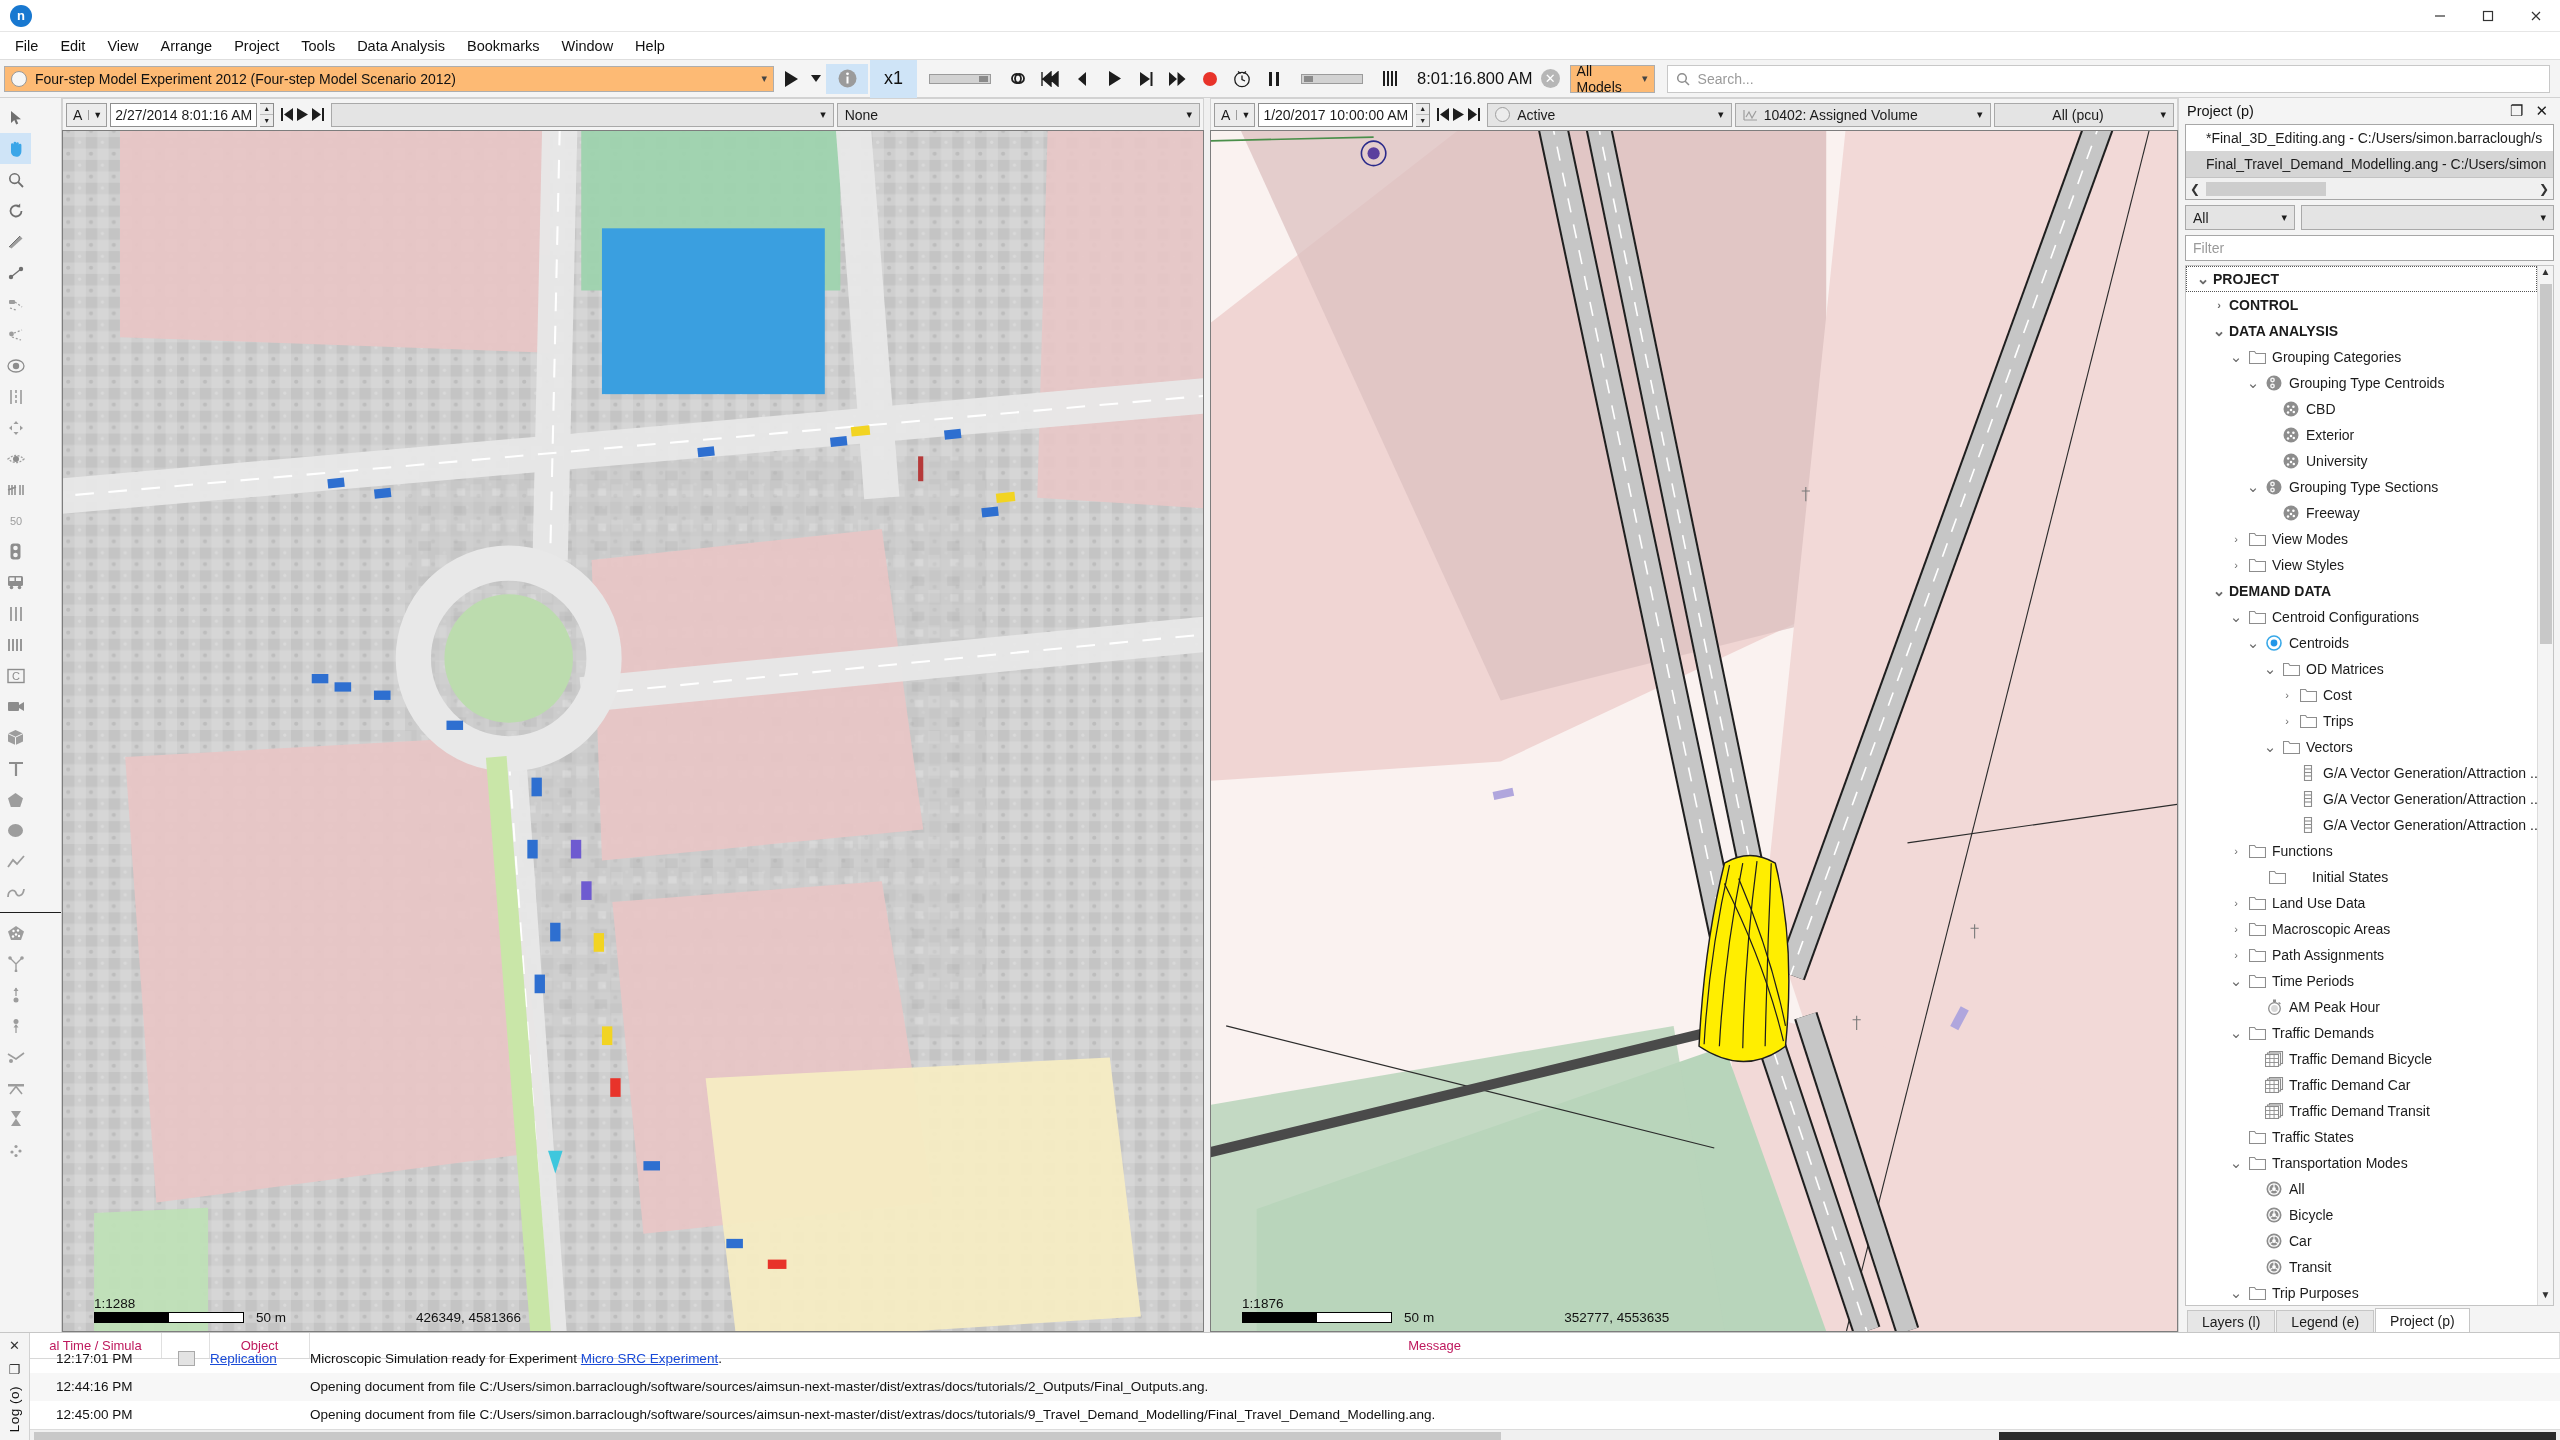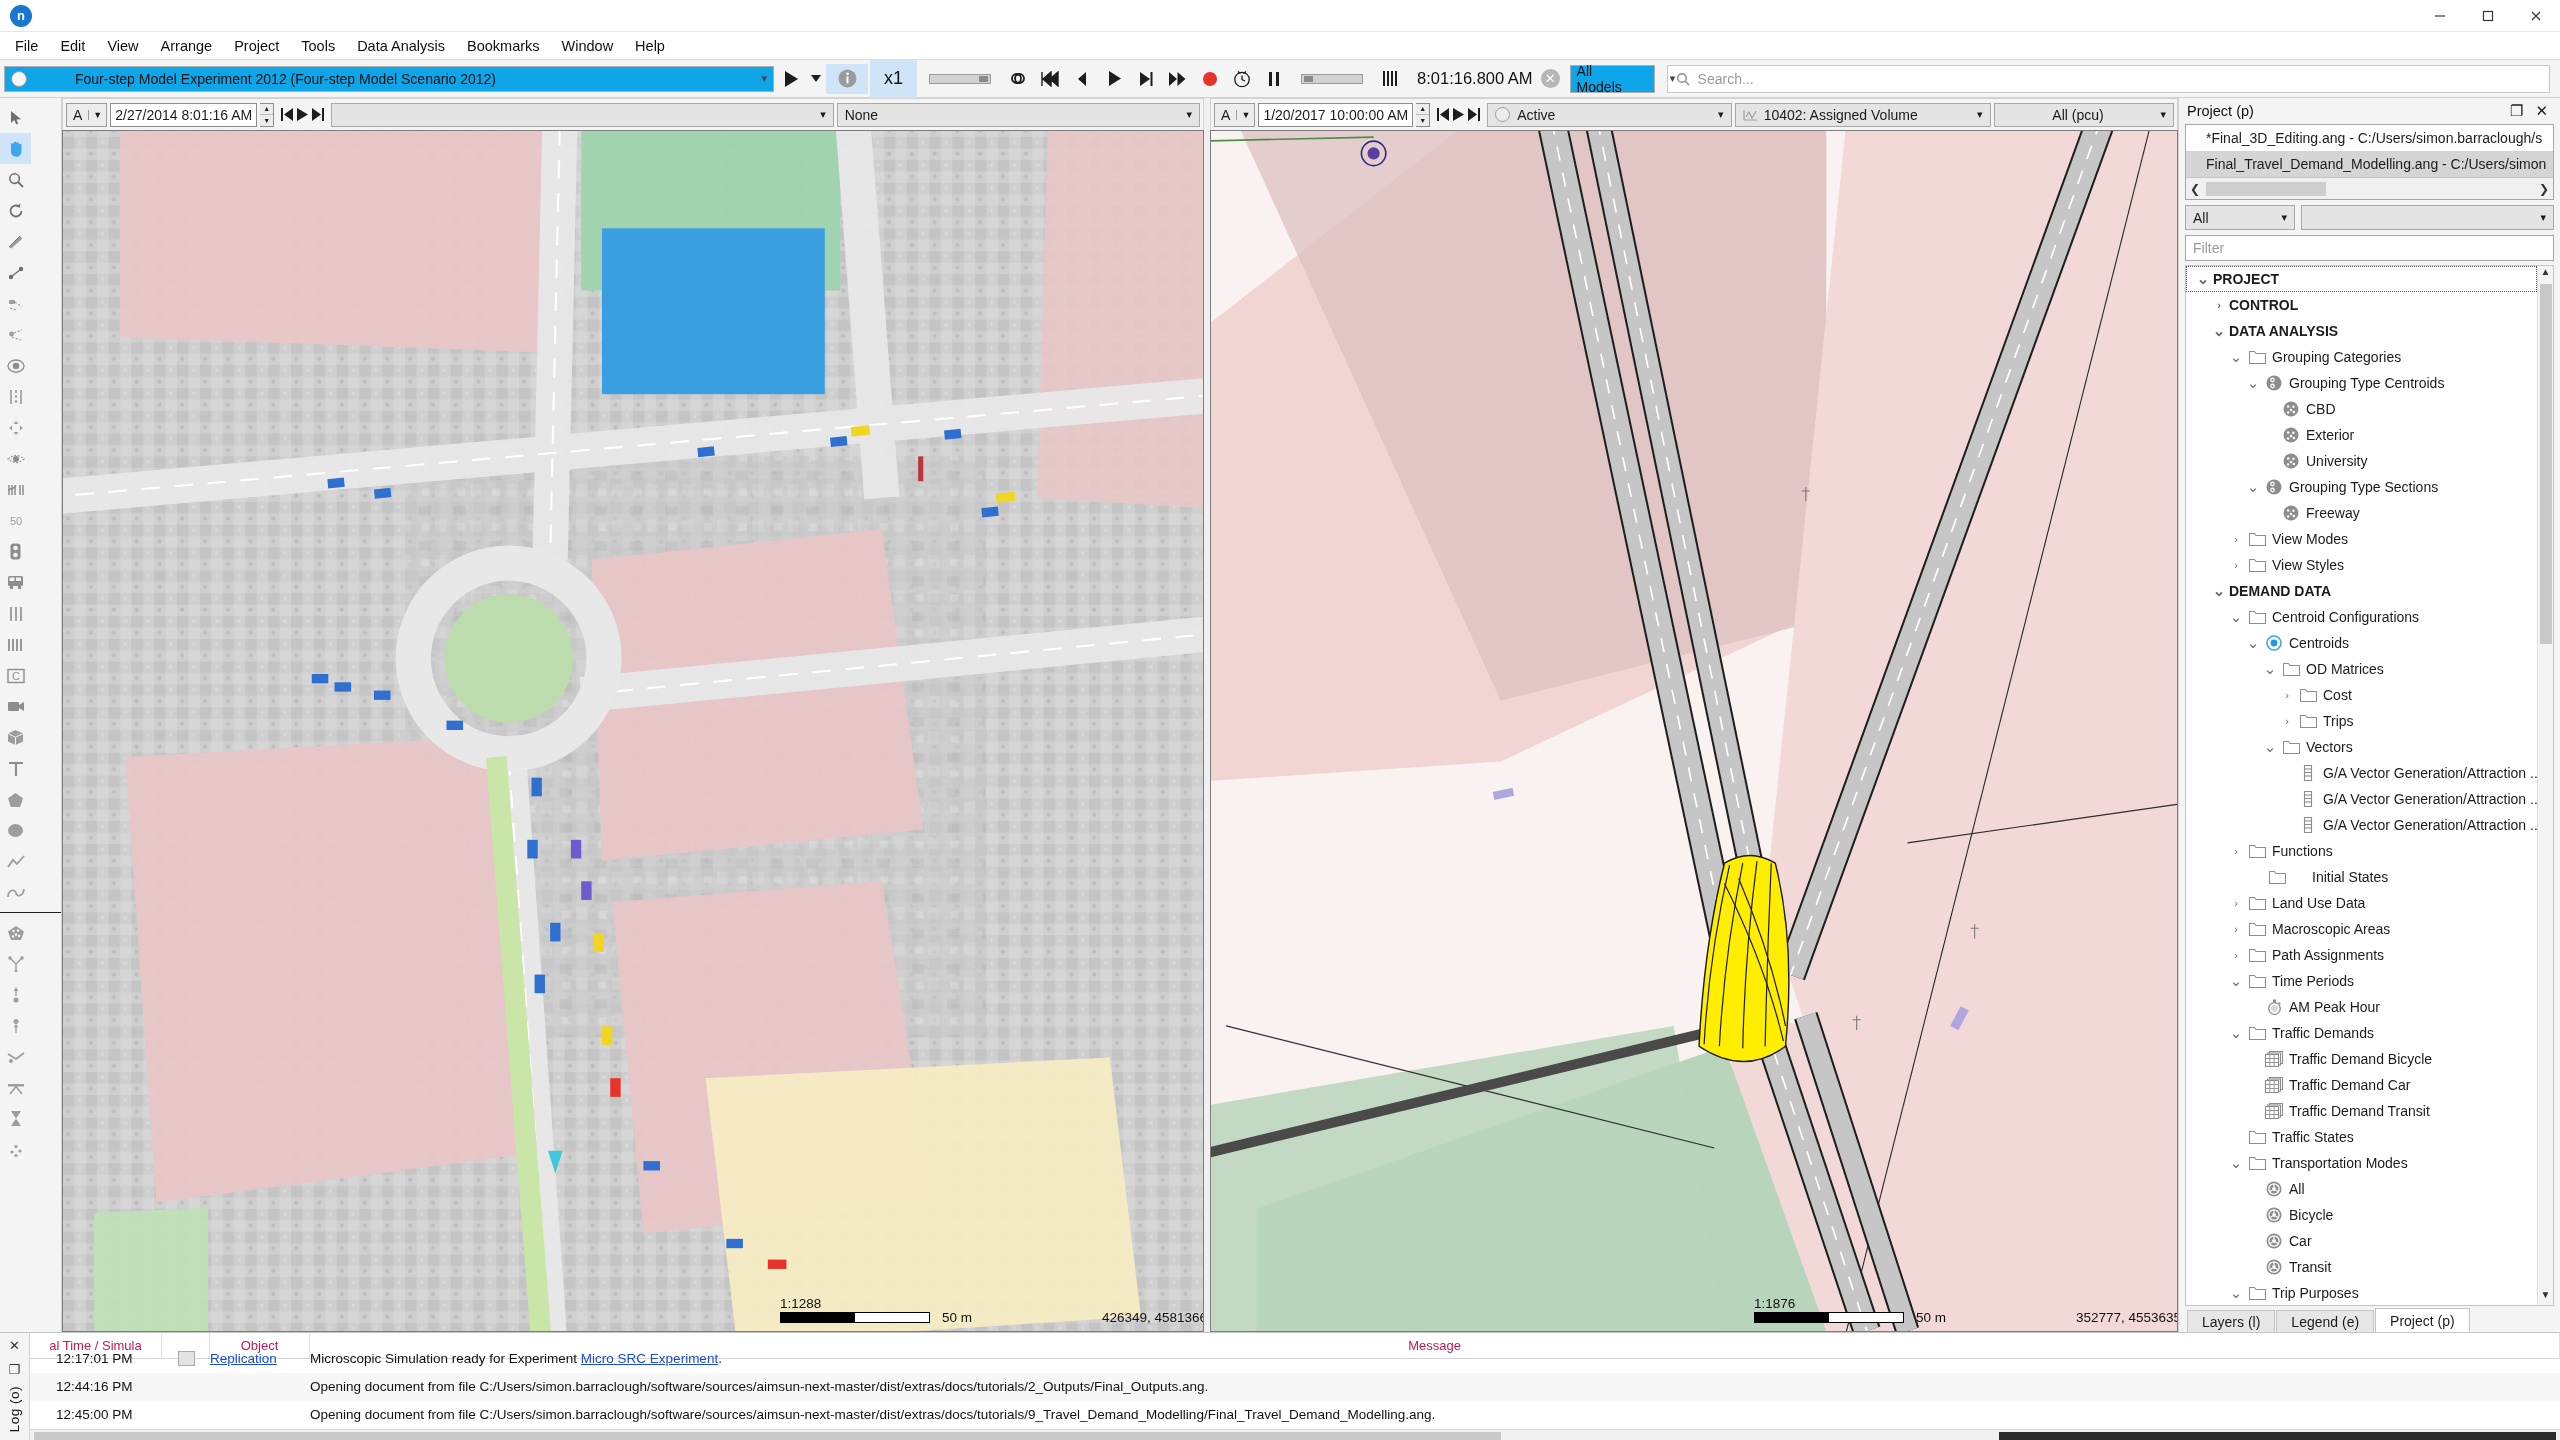--- a/index.html
+++ b/index.html
@@ -24,23 +24,23 @@
     font-size:15px; color:#333; }
 
   
   .menubar { height:28px; background:#fff; display:flex; align-items:center;
     padding-left:4px; flex:none; border-bottom:1px solid #dedede;}
   .menu-item { padding:4px 11px; font-size:14.5px; color:#111; white-space:nowrap; }
 
   
   .toolbar { height:38px; background:#f4f4f4; display:flex; align-items:center;
     border-bottom:1px solid #d2d2d2; flex:none; padding:0 4px; gap:2px; }
-  .combo { height:26px; background:#0ea5e9; border:1px solid #adadad;
+  .combo { height:26px; background:#fdba74; border:1px solid #adadad;
     display:flex; align-items:center; padding:0 6px; font-size:14px; color:#111;
-    position:relative;gap:40px; }
+    position:relative; }
   .combo .caret { margin-left:auto; font-size:11px; color:#444; padding-left:8px; }
   .exp-combo { width:770px; }
   .exp-combo .radio { width:16px; height:16px; border:1px solid #999; border-radius:50%;
     background:#f6f6f6; margin-right:8px; flex:none; }
   .tb-btn { width:30px; height:30px; display:flex; align-items:center; justify-content:center; }
   .tb-btn.sel { background:#cfe4f7; }
   .x1 { font-size:18px; color:#111; padding:0 14px; }
   .sliderbar { width:62px; height:10px; background:#d2d2d2; border:1px solid #9b9b9b;
     position:relative; margin:0 10px; }
   .sliderbar i { position:absolute; right:2px; top:1px; width:9px; height:6px; background:#8a8a8a; }
@@ -80,22 +80,22 @@
   .spin i { flex:1; display:flex; align-items:center; justify-content:center;
     font-size:7px; color:#222; background:#ececec; }
   .spin i+i { border-top:1px solid #bdbdbd; }
   .navbtns { display:flex; align-items:center; gap:2px; padding:0 4px; }
   .vcombo { height:24px; background:#e4e4e4; border:1px solid #a9a9a9; display:flex;
     align-items:center; padding:0 7px; font-size:14px; min-width:0; }
   .vcombo .cv { margin-left:auto; font-size:11px; padding-left:6px; }
   .vcombo .ocirc { width:15px; height:15px; border:1px solid #9f9f9f; border-radius:50%;
     margin-right:7px; flex:none; background:#ececec;}
   .canvas { flex:1; position:relative; overflow:hidden; border:1px solid #7d7d7d; background:#fff; }
-  .statusline { position:absolute; left:4px; bottom:0; width:100%; height:40px;
-    display:flex; align-items:flex-end; pointer-events:none; padding-left:16px;justify-content:flex-end; }
+  .statusline { position:absolute; left:15px; bottom:0; width:100%; height:40px;
+    display:flex; align-items:flex-end; pointer-events:none; padding-left:16px; }
   .scalewrap { display:flex; flex-direction:column; margin-bottom:8px; }
   .scaletxt { font-size:13.5px; color:#111; margin-bottom:1px; }
   .scalebar { width:150px; height:11px; border:1px solid #000; display:flex; }
   .scalebar b { flex:1; background:#000; } .scalebar s { flex:1; background:#fff; }
   .sl-lbl { font-size:13.5px; color:#111; margin:0 0 6px 12px; }
   .coords { font-size:13.5px; color:#111; margin:0 0 6px 130px; }
 
   
   .dock { width:382px; background:#f4f4f4; display:flex; flex-direction:column;
     border-left:1px solid #d2d2d2; flex:none; }

